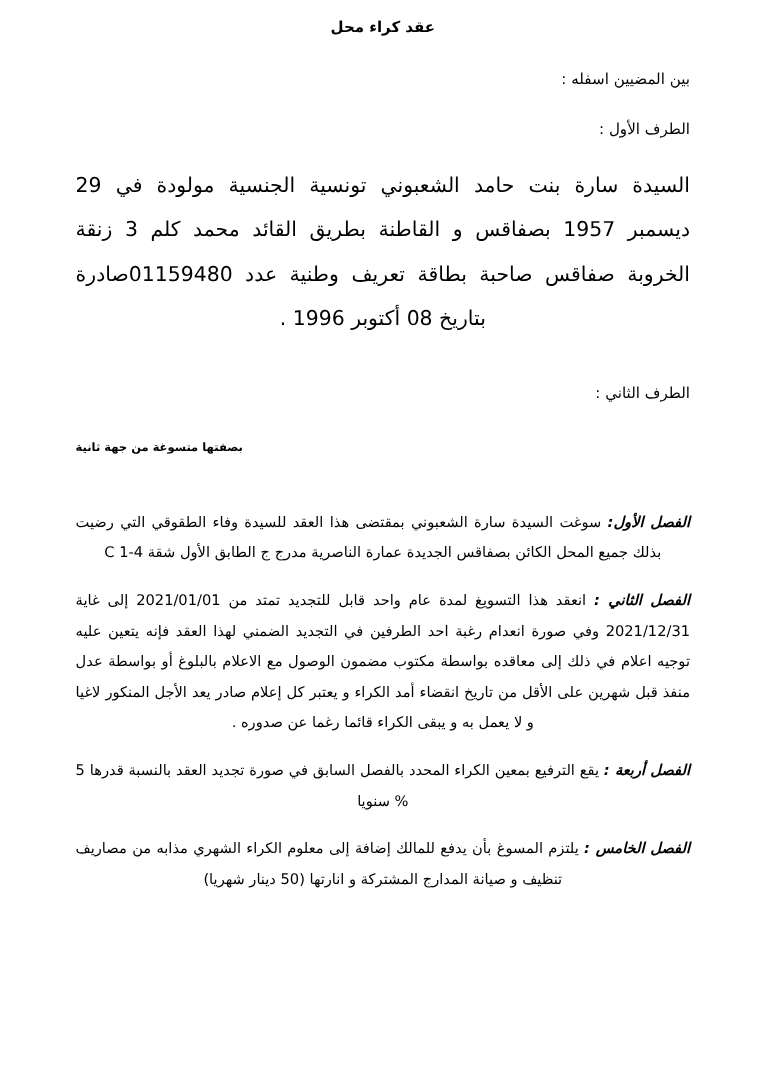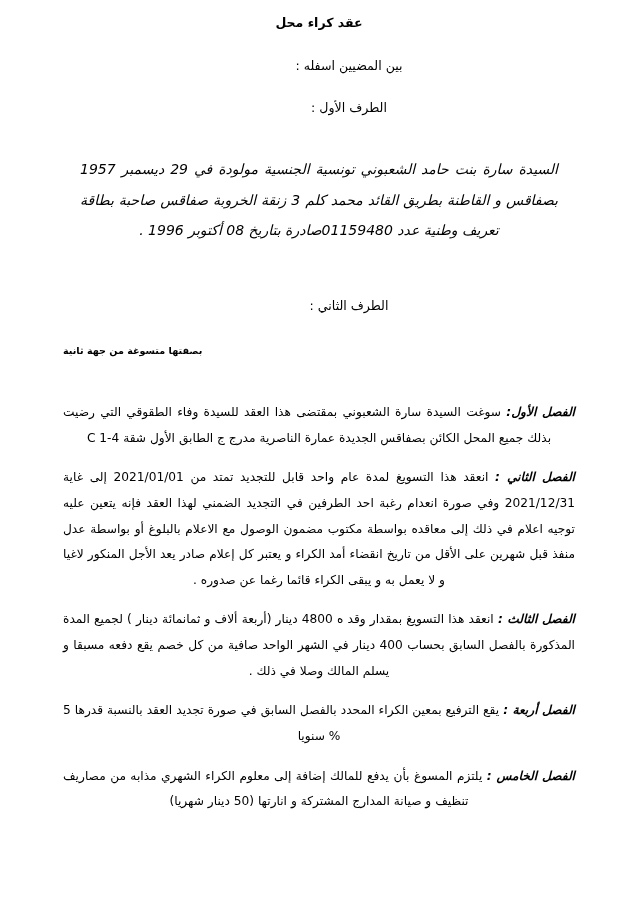--- a/index.html
+++ b/index.html
@@ -75,40 +75,39 @@
     text-align-last: center;
     direction: rtl;
   }
 
   .clause-label {
     font-weight: bold;
     font-style: italic;
   }
 
   .party-block {
-    font-size: 14px;
+    font-size: 17px;
     line-height: 2.18;
     text-align: justify;
     text-align-last: center;
     direction: rtl;
-    margin: 17px;
-    font-style: italic;
+    margin: 0;
   }
 
   .lead-line {
     font-size: 12.6px;
     line-height: 2.0;
     margin: 0 0 10px 0;
     text-align: right;
     padding-left: 0;
     padding-right: 0;
   }
 
   
-  .inset-right { padding-left: 60px; text-align: center; }
+  .inset-right { padding-left: 60px; }
 </style>
 </head>
 <body>
 
 <div class="page">
   <div class="doc-body">
 
     <h1 class="doc-title">عقد كراء محل</h1>
 
     <p class="lead-line inset-right">بين المضيين اسفله :</p>
@@ -134,20 +133,19 @@
     <div class="gap-sm"></div>
 
     <p class="caption-second">بصفتها متسوغة من جهة ثانية</p>
 
     <div class="gap-xl"></div>
 
     <p class="clause"><span class="clause-label">الفصل الأول:</span><span> سوغت السيدة سارة الشعبوني بمقتضى هذا العقد للسيدة وفاء الطقوقي التي رضيت بذلك جميع المحل الكائن بصفاقس  الجديدة عمارة الناصرية مدرج ج الطابق الأول شقة 4-1 C</span></p>
 
     <p class="clause"><span class="clause-label">الفصل الثاني :</span><span> انعقد  هذا  التسويغ لمدة  عام  واحد  قابل  للتجديد تمتد من  2021/01/01 إلى  غاية 2021/12/31  وفي صورة انعدام رغبة احد الطرفين في التجديد  الضمني لهذا العقد فإنه يتعين عليه توجيه اعلام في ذلك إلى معاقده بواسطة مكتوب مضمون الوصول  مع الاعلام بالبلوغ  أو  بواسطة عدل منفذ قبل شهرين على الأقل من تاريخ  انقضاء أمد الكراء و  يعتبر كل إعلام صادر  يعد الأجل  المنكور لاغيا  و  لا يعمل به  و  يبقى الكراء قائما رغما عن صدوره .</span></p>
 
-    <p class="clause"><span class="clause-label">الفصل الثالث :</span><span> انعقد هذا التسويغ  بمقدار وقد ه 4800 دينار (أربعة ألاف و  ثمانمائة دينار ) لجميع المدة المذكورة بالفصل السابق بحساب 400 دينار   في الشهر الواحد  صافية من كل خصم يقع دفعه  مسبقا و يسلم المالك  وصلا في ذلك .</span></p>
 
     <p class="clause"><span class="clause-label">الفصل أربعة :</span><span> يقع الترفيع بمعين الكراء المحدد  بالفصل  السابق  في صورة تجديد العقد بالنسبة قدرها 5 % سنويا</span></p>
 
     <p class="clause"><span class="clause-label">الفصل الخامس :</span><span> يلتزم المسوغ بأن يدفع  للمالك إضافة إلى معلوم الكراء الشهري مذابه من مصاريف تنظيف و صيانة المدارج المشتركة و انارتها (50 دينار شهريا)</span></p>
 
   </div>
 </div>
 
 </body></html>

